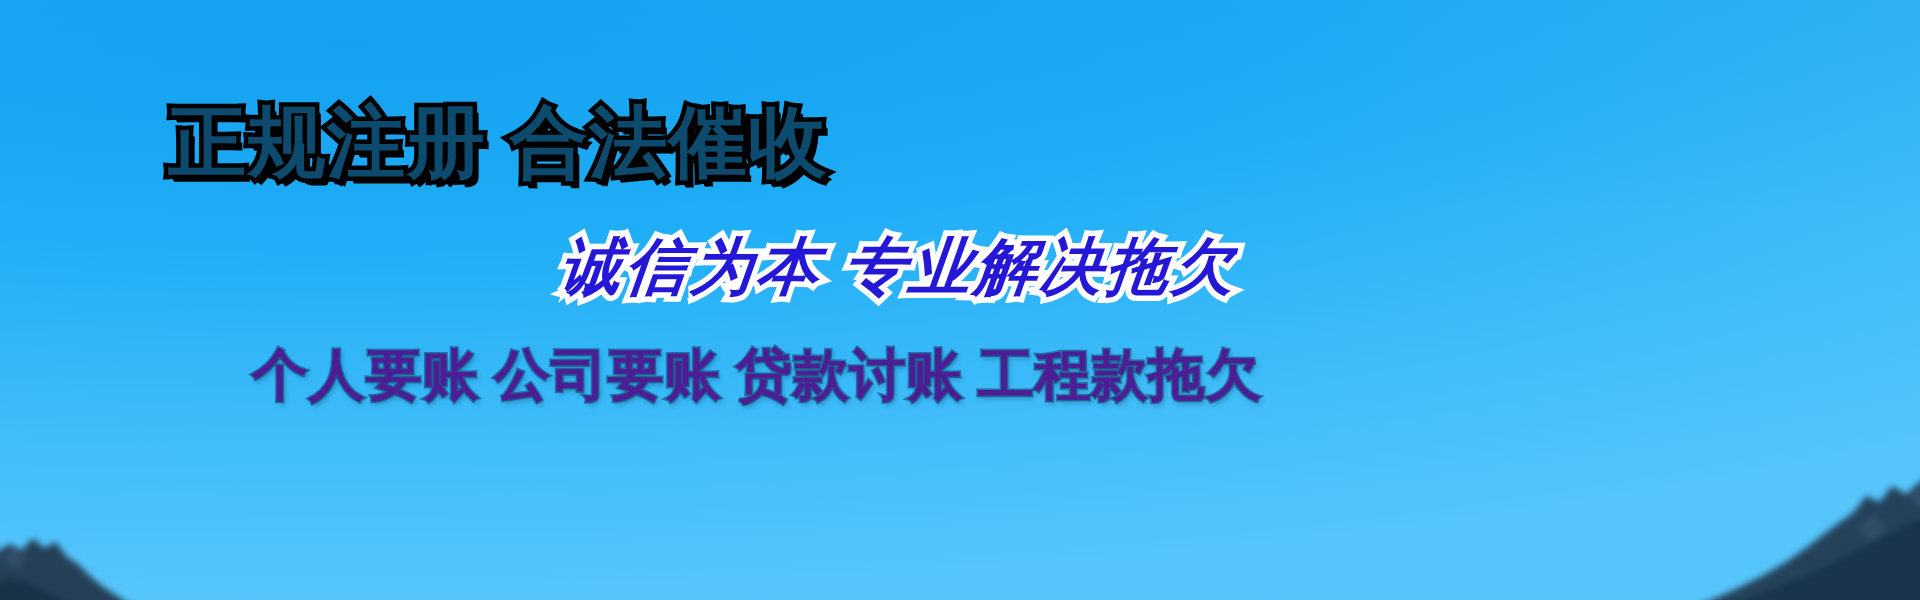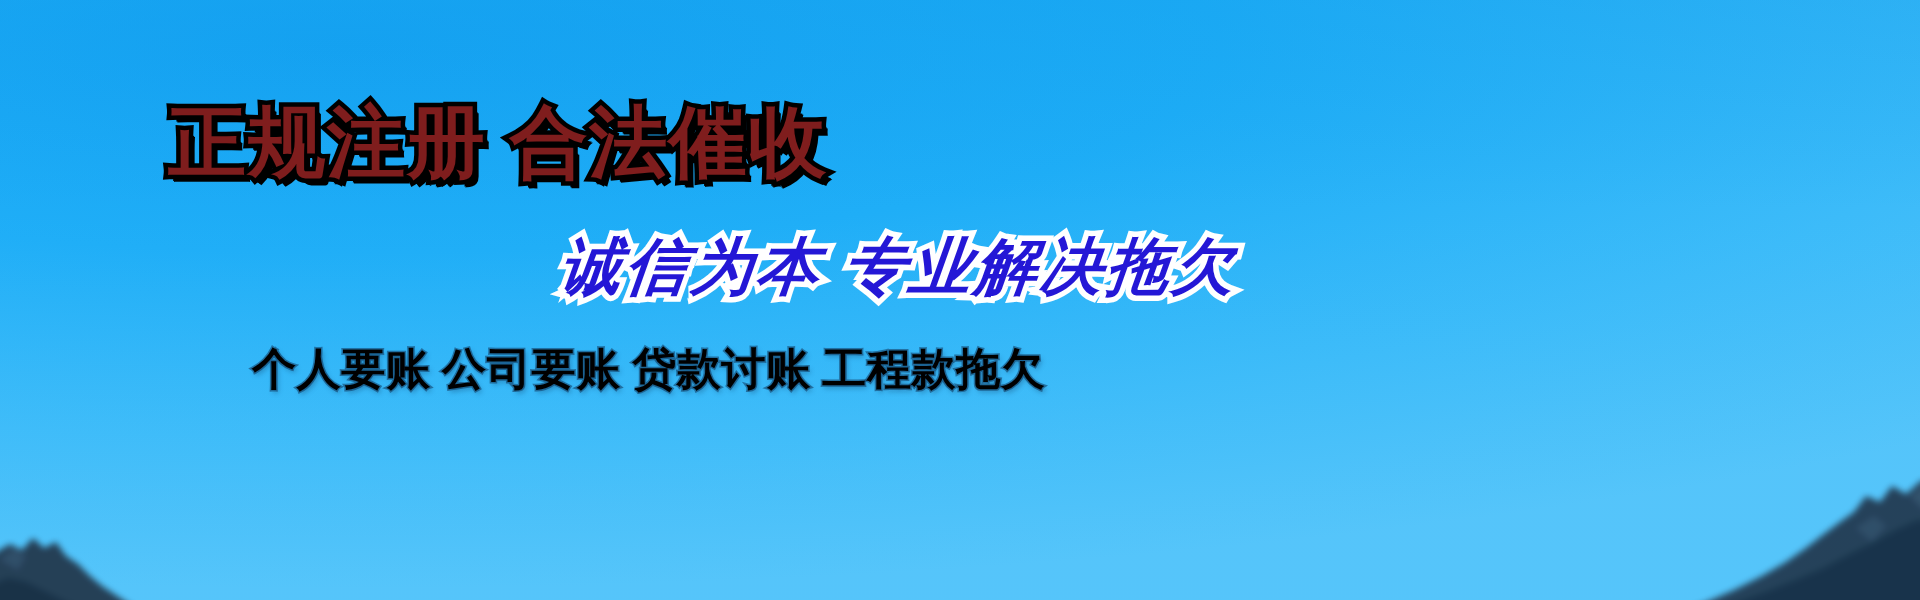--- a/index.html
+++ b/index.html
@@ -61,21 +61,21 @@
     font-weight: 900;
     letter-spacing: 0.02em;
   }
 
   
   .line-headline {
     left: 168px;
     top: 103px;
     font-size: 78px;
     line-height: 1;
-    color: #7f1d1d;
+    color: #0c4a6e;
     -webkit-text-stroke: 9px #000000;
     paint-order: stroke fill;
     text-shadow:
       5px 6px 0 #000000,
       6px 7px 0 #000000;
   }
   .line-headline .gap { display: inline-block; width: 0.30em; }
 
   
   .line-slogan {
@@ -89,23 +89,23 @@
     -webkit-text-stroke: 11px #FFFFFF;
     paint-order: stroke fill;
     letter-spacing: 0.06em;
   }
   .line-slogan .gap { display: inline-block; width: 0.34em; }
 
   
   .line-services {
     left: 252px;
     top: 347px;
-    font-size: 44px;
+    font-size: 56px;
     line-height: 1;
-    color: #000000;
+    color: #4c1d95;
     -webkit-text-stroke: 3px rgba(18,58,96,0.55);
     paint-order: stroke fill;
     letter-spacing: 0.015em;
     text-shadow: 2px 3px 5px rgba(8,50,90,0.35);
   }
   .line-services .gap { display: inline-block; width: 0.26em; }
 </style>
 </head>
 <body>
 

